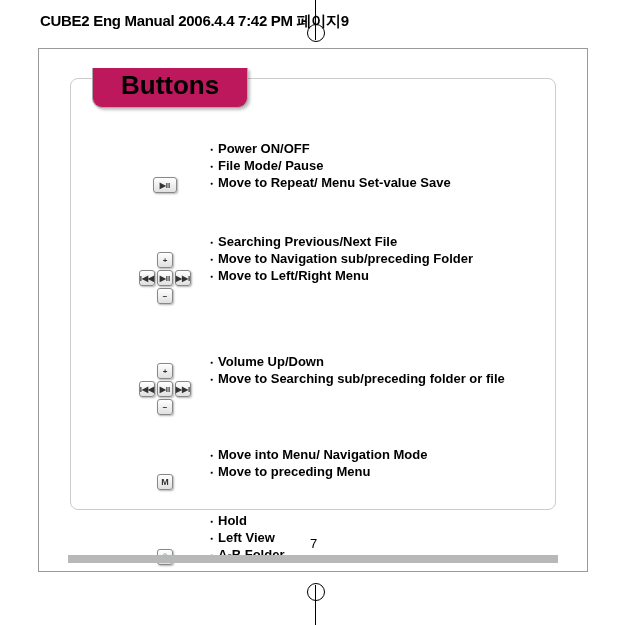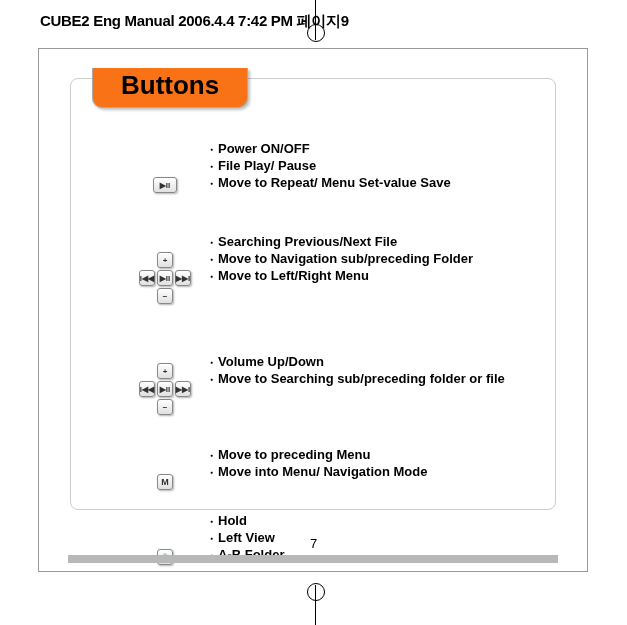--- a/index.html
+++ b/index.html
@@ -86,21 +86,21 @@
       width: 486px;
       height: 432px;
       border: 1px solid #ccc;
       border-radius: 8px;
       background: #fff;
     }
     .title-tab {
       position: absolute;
       top: 68px;
       left: 92px;
-      background: #f97316;
+      background: #be185d;
       padding: 2px 28px 6px 28px;
       border: 1px solid #aaa;
       border-top: none;
       border-radius: 0 0 10px 10px;
       box-shadow: 2px 2px 3px rgba(0,0,0,0.25);
     }
     .title-tab span {
       font-size: 26px;
       font-weight: bold;
       color: #000;
@@ -215,21 +215,21 @@
 
 <div class="content">
 
   <div class="row">
     <div class="icon-cell">
       <div class="button btn-single">▶II</div>
     </div>
     <div class="desc-cell">
       <ul>
         <li>Power ON/OFF</li>
-        <li>File Play/ Pause</li>
+        <li>File Mode/ Pause</li>
         <li>Move to Repeat/ Menu Set-value Save</li>
       </ul>
     </div>
   </div>
 
   <div class="row">
     <div class="icon-cell">
       <div class="dpad">
         <div class="button btn-up">+</div>
         <div class="button btn-down">−</div>
@@ -264,22 +264,22 @@
       </ul>
     </div>
   </div>
 
   <div class="row">
     <div class="icon-cell">
       <div class="button btn-m">M</div>
     </div>
     <div class="desc-cell">
       <ul>
+        <li>Move into Menu/ Navigation Mode</li>
         <li>Move to preceding Menu</li>
-        <li>Move into Menu/ Navigation Mode</li>
       </ul>
     </div>
   </div>
 
   <div class="row">
     <div class="icon-cell">
       <div class="button btn-lock">🔒</div>
     </div>
     <div class="desc-cell">
       <ul>

